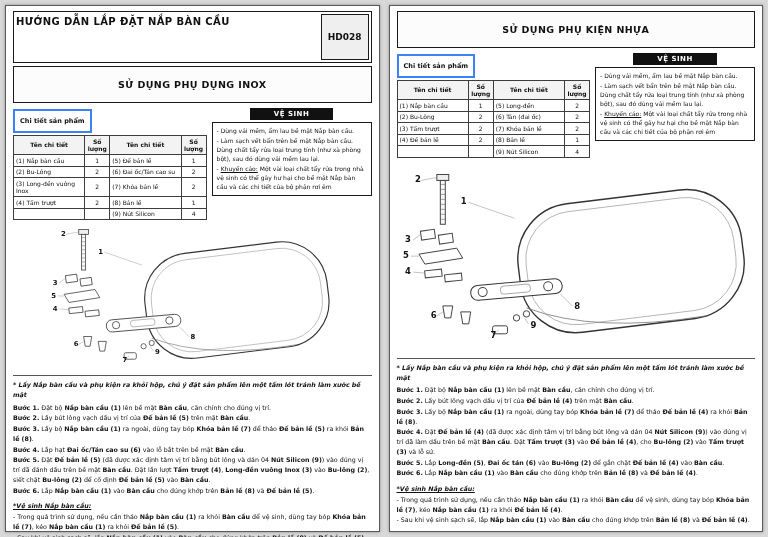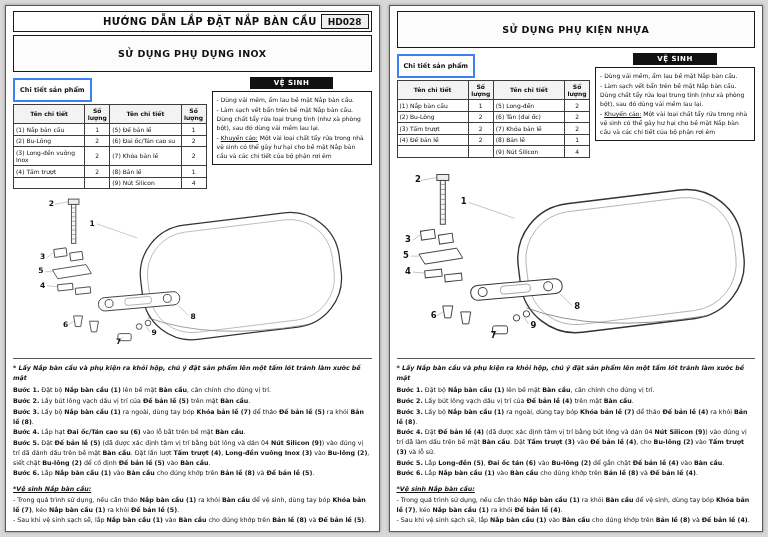--- a/index.html
+++ b/index.html
@@ -2,22 +2,22 @@
 <html><head>
 <meta charset="utf-8">
 <style>
   *{margin:0;padding:0;box-sizing:border-box}
   html,body{width:768px;height:537px;overflow:hidden}
   body{background:#d8d8d8;font-family:"DejaVu Sans",sans-serif;color:#111;
        display:flex;gap:9px;padding:5px}
   .page{background:#fff;border:1px solid #5a5a5a;flex:1;padding:5px 7px;
         display:flex;flex-direction:column;box-shadow:0 0 3px rgba(0,0,0,.35)}
   .title-row{display:flex;align-items:stretch;border:1.5px solid #1a1a1a;margin-bottom:3px}
-  .title-text{flex:1;text-align:right;font-weight:bold;font-size:10px;padding:4px 2px;letter-spacing:.4px}
-  .code-box{border:1.5px solid #1a1a1a;margin:2px;padding:1px 6px;font-weight:bold;
+  .title-text{flex:1;text-align:left;font-weight:bold;font-size:10px;padding:4px 2px;letter-spacing:.4px}
+  .code-box{border:1.5px solid #1a1a1a;margin:2px;padding:17px 6px;font-weight:bold;
             font-size:9px;display:flex;align-items:center;background:#efefef}
   .subtitle-row{border:1.5px solid #1a1a1a;text-align:center;font-weight:bold;font-size:9.5px;
             padding:12px 2px;margin-bottom:5px;letter-spacing:.4px;background:#fcfcfc}
   .info{display:flex;gap:5px}
   .info-left{width:54%}
   .details-label{display:inline-block;border:2px solid #3b82f6;font-weight:bold;font-size:6.5px;
             padding:6px 5px;margin-bottom:2px}
   table{border-collapse:collapse;width:100%}
   th,td{border:.8px solid #3d3d3d;font-size:6px;padding:1.5px 2px;vertical-align:middle;line-height:1.25}
   th{text-align:center;font-weight:bold;background:#f3f3f3}

